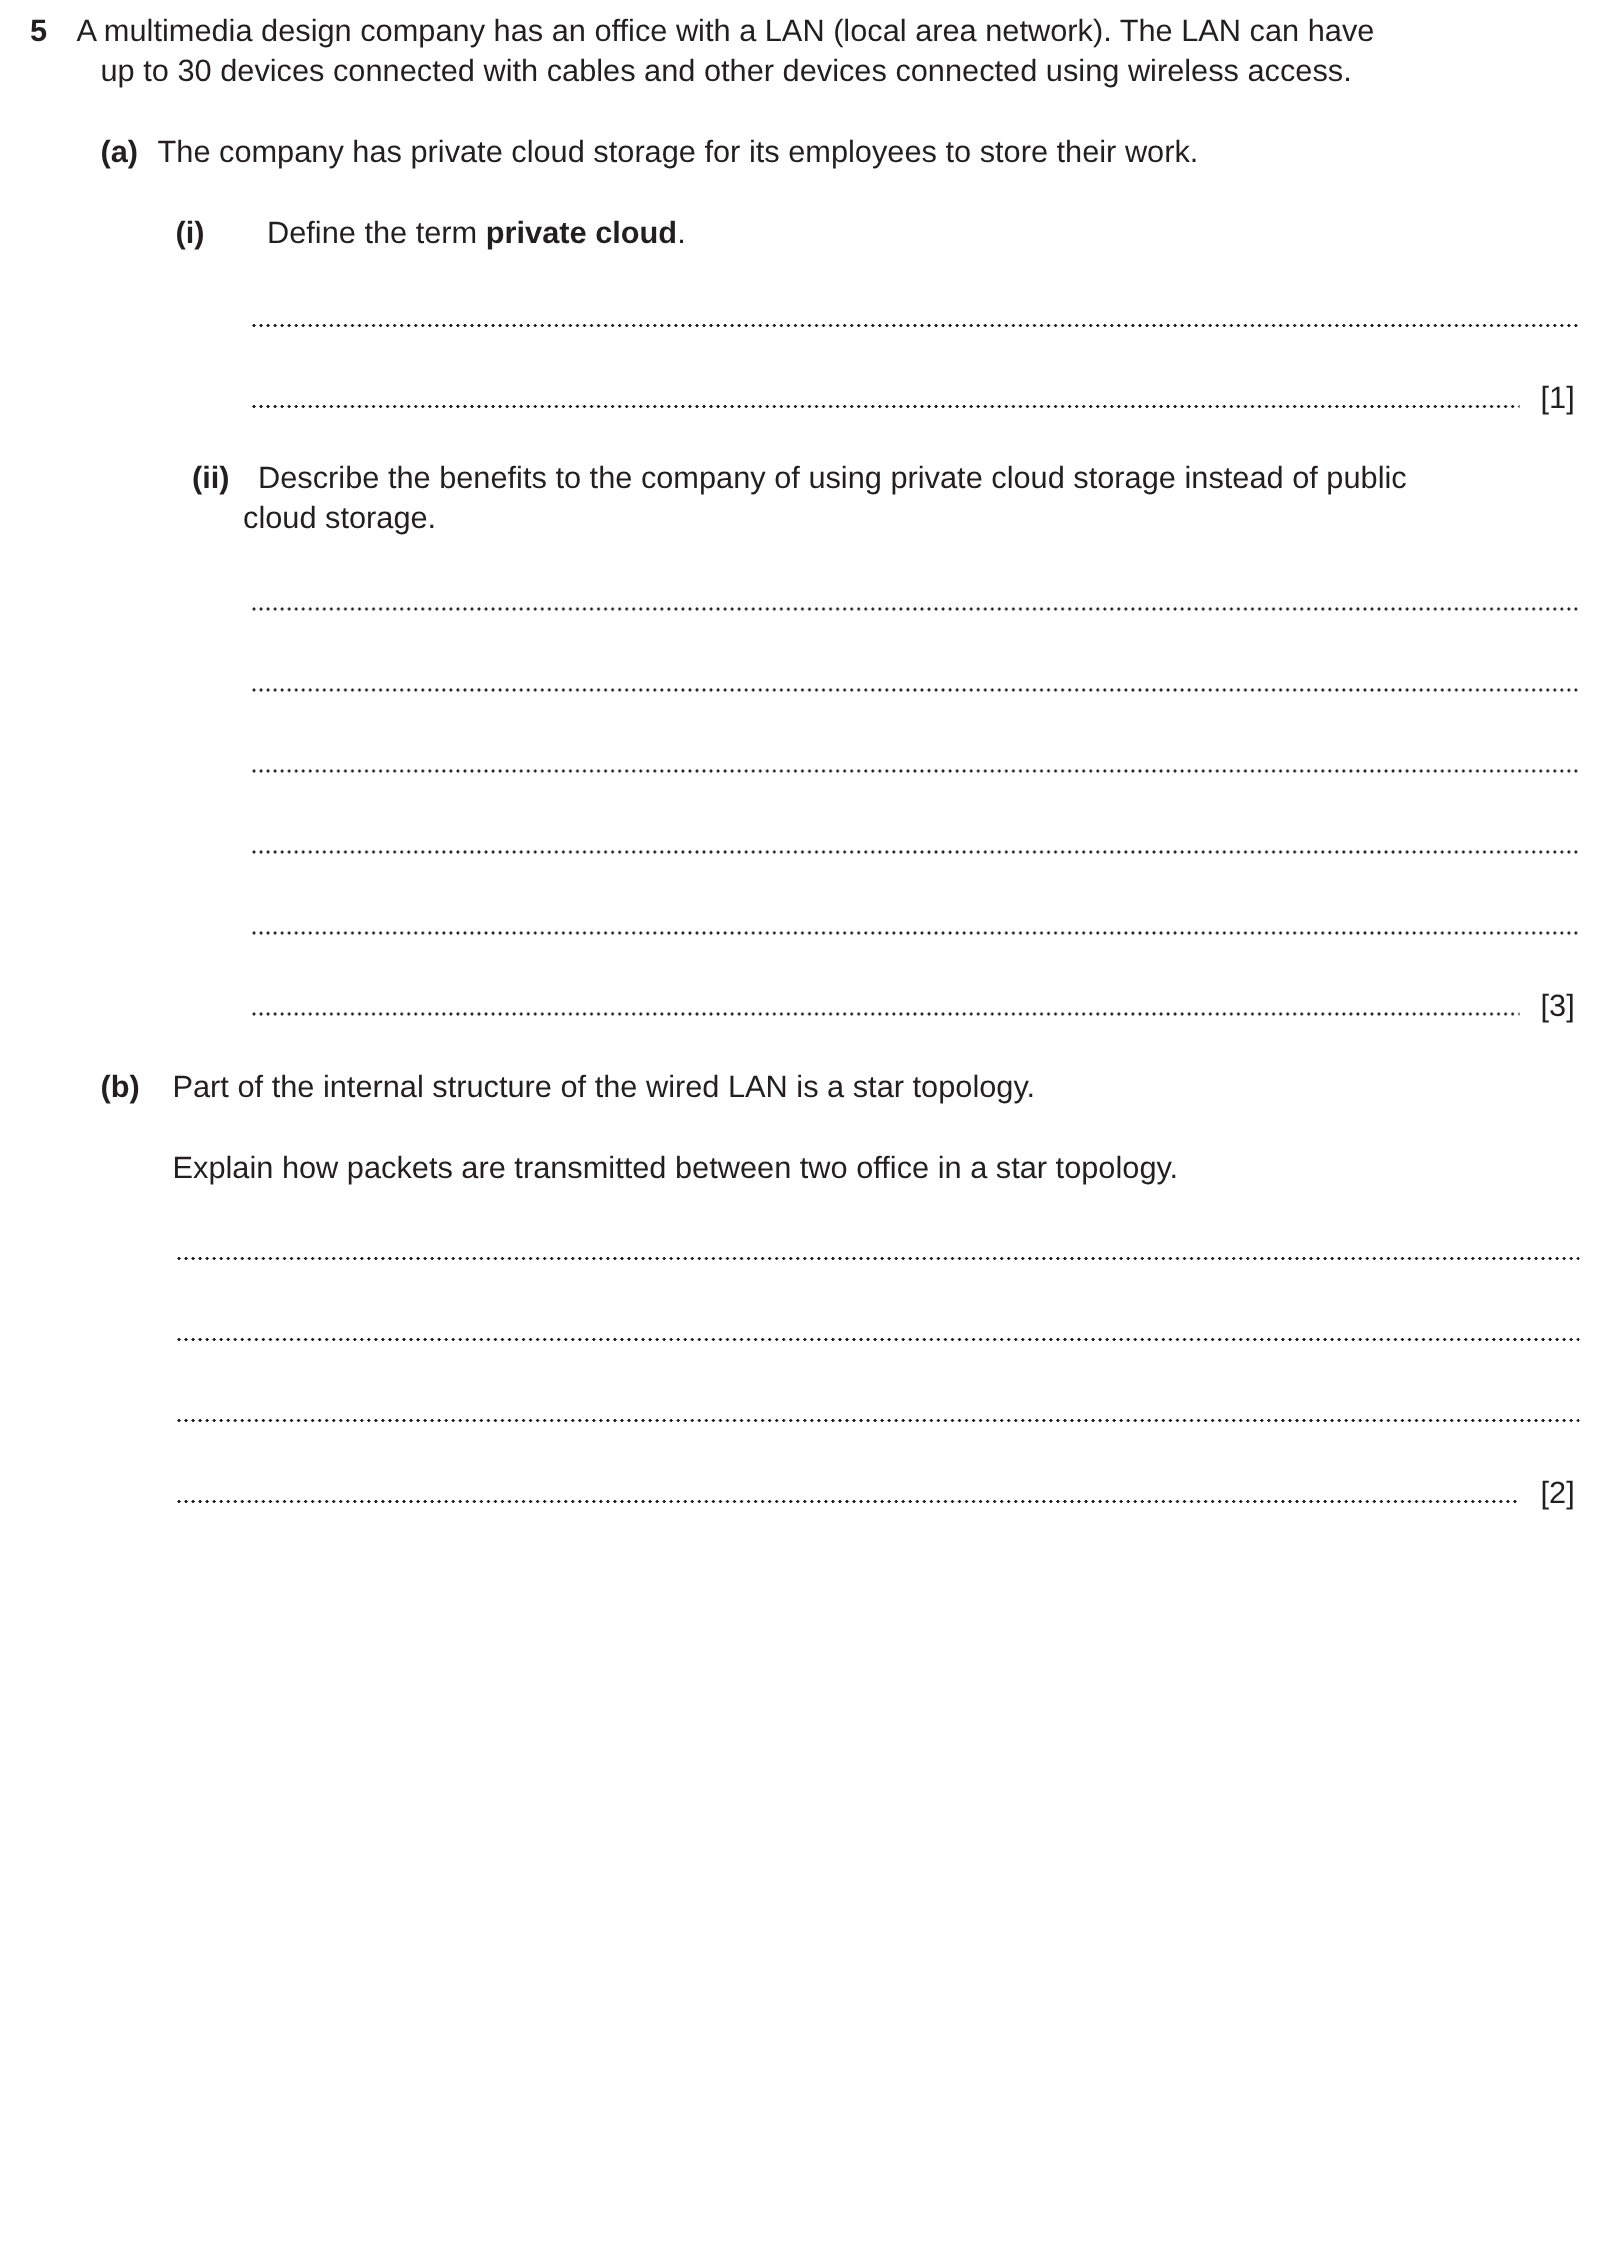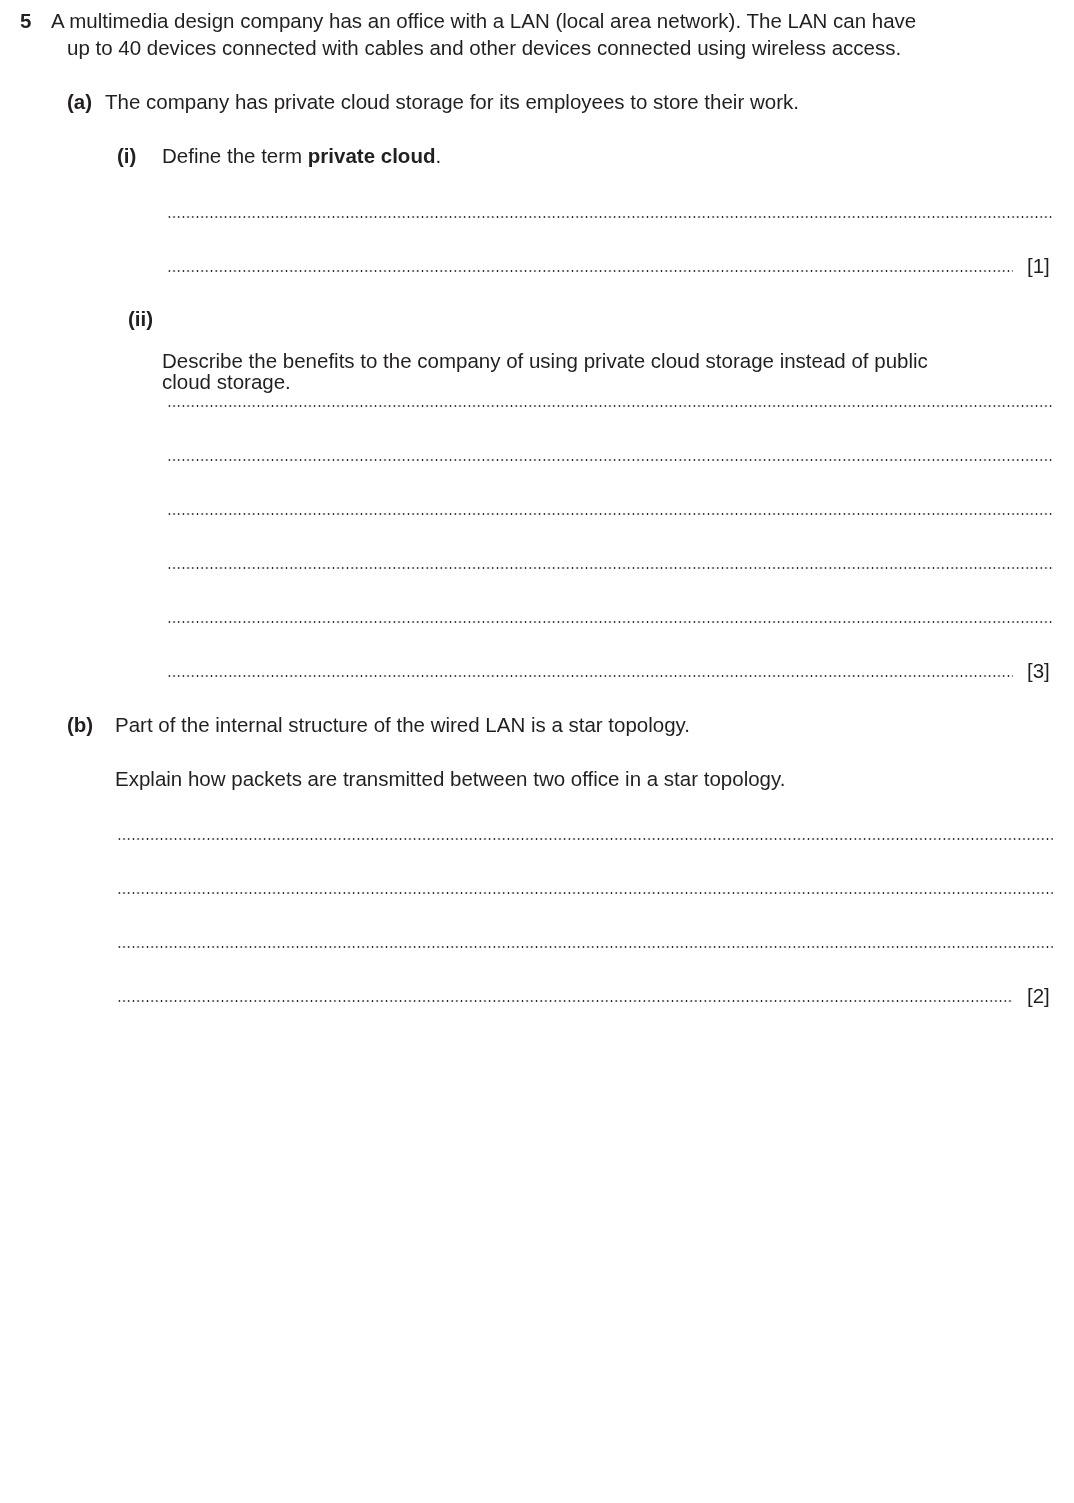--- a/index.html
+++ b/index.html
@@ -16,36 +16,36 @@
       background-image: radial-gradient(circle, #231f20 0.9px, transparent 1.1px);
       background-size: 4.7px 2px; background-repeat: repeat-x;
     }
     .mark { position: absolute; white-space: nowrap; line-height: 27px; }
   </style>
 </head>
 <body>
 
 <div class="abs line b" style="left:20px; top:7px;">5</div>
 <div class="abs line justify" style="left:51px; top:7px; width:986px;">A multimedia design company has an office with a LAN (local area network). The LAN can have</div>
-<div class="abs line" style="left:67px; top:34px;">up to 40 devices connected with cables and other devices connected using wireless access.</div>
+<div class="abs line" style="left:67px; top:34px;">up to 30 devices connected with cables and other devices connected using wireless access.</div>
 
 <div class="abs line b" style="left:67px; top:88px;">(a)</div>
 <div class="abs line" style="left:105px; top:88px;">The company has private cloud storage for its employees to store their work.</div>
 
 <div class="abs line b" style="left:117px; top:142px;">(i)</div>
-<div class="abs line" style="left:162px; top:142px;">
+<div class="abs line" style="left:178px; top:142px;">
   <span>Define the term </span><span class="b">private cloud</span><span>.</span>
 </div>
 <div class="dots" style="left:167px; top:216px; width:886px;"></div>
 <div class="dots" style="left:167px; top:270px; width:846px;"></div>
 <div class="mark" style="left:1027px; top:252px;">[1]</div>
 
 <div class="abs line b" style="left:128px; top:305px;">(ii)</div>
-<div class="abs line justify" style="left:162px; top:305px; width:891px;margin-top:42px;">Describe the benefits to the company of using private cloud storage instead of public</div>
-<div class="abs line" style="left:162px; top:332px;margin-top:36px;">cloud storage.</div>
+<div class="abs line justify" style="left:172px; top:305px; width:891px;">Describe the benefits to the company of using private cloud storage instead of public</div>
+<div class="abs line" style="left:162px; top:332px;">cloud storage.</div>
 <div class="dots" style="left:167px; top:405px; width:886px;"></div>
 <div class="dots" style="left:167px; top:459px; width:886px;"></div>
 <div class="dots" style="left:167px; top:513px; width:886px;"></div>
 <div class="dots" style="left:167px; top:567px; width:886px;"></div>
 <div class="dots" style="left:167px; top:621px; width:886px;"></div>
 <div class="dots" style="left:167px; top:675px; width:846px;"></div>
 <div class="mark" style="left:1027px; top:657px;">[3]</div>
 
 <div class="abs line b" style="left:67px; top:711px;">(b)</div>
 <div class="abs line" style="left:115px; top:711px;">Part of the internal structure of the wired LAN is a star topology.</div>

